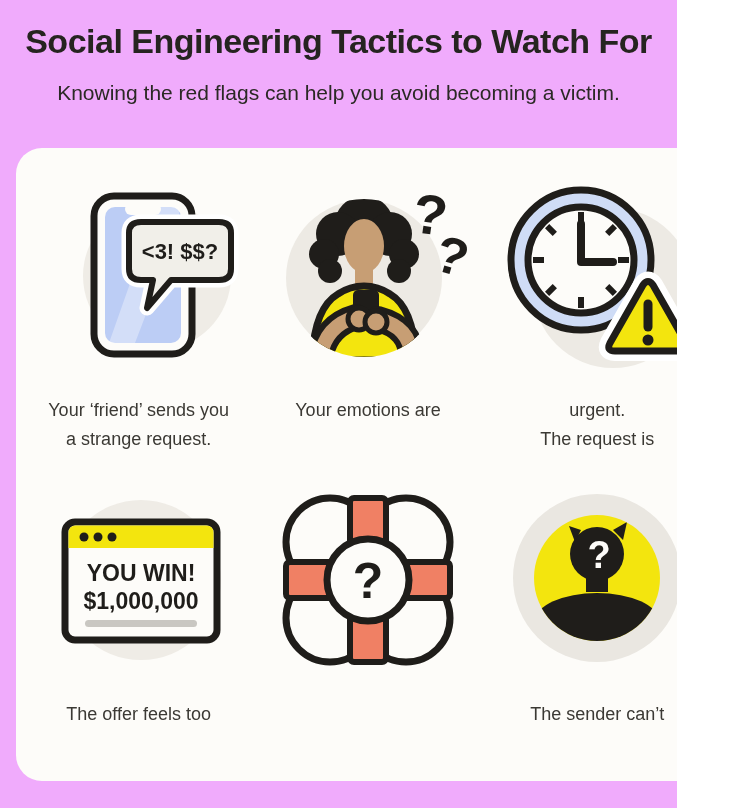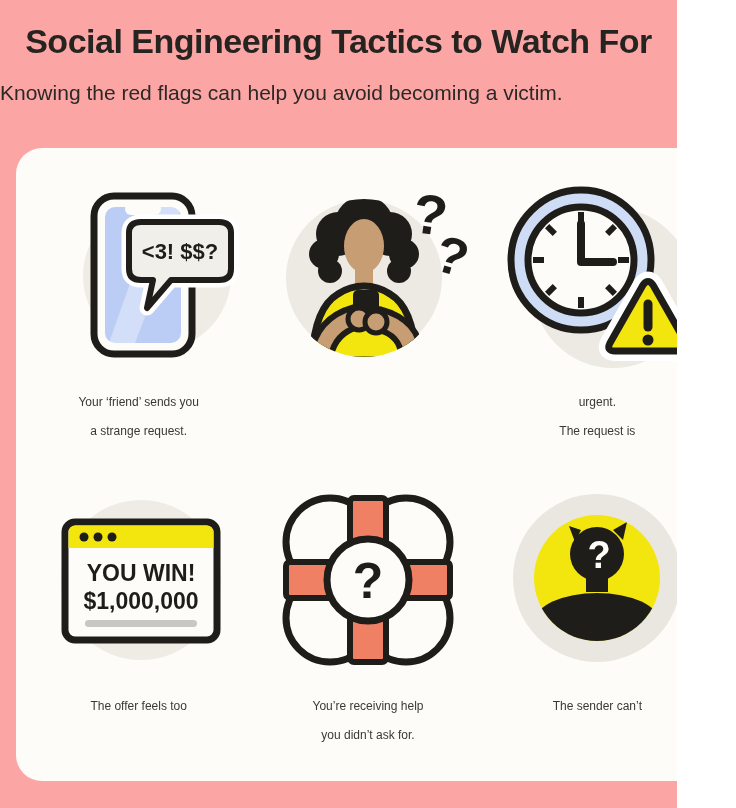--- a/index.html
+++ b/index.html
@@ -1,49 +1,49 @@
 <!DOCTYPE html>
 <html><head>
 <meta charset="utf-8">
 <style>
   * { margin:0; padding:0; box-sizing:border-box; }
   html,body { width:736px; }
   body { font-family:"Liberation Sans", sans-serif; }
   .canvas {
     position:relative; width:677px; height:808px;
-    background:#fca5a5; overflow:hidden;
+    background:#f0abfc; overflow:hidden;
   }
   .page-title {
     margin-top:22px; text-align:center;
     font-size:34px; font-weight:bold; letter-spacing:-0.5px;
     color:#262420;
   }
   .page-subtitle {
-    margin-top:20px; text-align:left;
+    margin-top:20px; text-align:center;
     font-size:21px; color:#2b2925;
   }
   .panel {
     position:absolute; left:16px; top:148px;
     width:704px; height:633px;
     background:#fdfcf9; border-radius:26px;
     padding:14px 8px 0 8px;
   }
   .grid {
     display:grid;
     grid-template-columns:repeat(3, 1fr);
     grid-template-rows:304px 304px;
   }
   .card {
     display:flex; flex-direction:column; align-items:center;
   }
   .icon-wrap { width:200px; height:200px; margin-top:14px; }
   .icon-wrap svg { width:200px; height:200px; display:block; }
   .caption {
-    margin-top:12px; text-align:center;
-    font-size:12px; line-height:29px; color:#3b3934;
+    margin-top:20px; text-align:center;
+    font-size:18px; line-height:29px; color:#3b3934;
   }
 </style>
 </head>
 <body>
 
 <div class="canvas">
 
   <h1 class="page-title">Social Engineering Tactics to Watch For</h1>
   <p class="page-subtitle">Knowing the red flags can help you avoid becoming a victim.</p>
 
@@ -95,20 +95,21 @@
               <path d="M143 182 Q144 152 110 143" fill="none" stroke="#1f1d1a" stroke-width="26" stroke-linecap="round"></path>
               <path d="M143 182 Q144 152 110 143" fill="none" stroke="#c79e74" stroke-width="14" stroke-linecap="round"></path>
               <circle cx="91" cy="143" r="11" fill="#c79e74" stroke="#1f1d1a" stroke-width="5"></circle>
               <circle cx="108" cy="146" r="11" fill="#c79e74" stroke="#1f1d1a" stroke-width="5"></circle>
             </g>
             <text x="162" y="58" text-anchor="middle" font-size="56" font-weight="bold" fill="#1f1d1a" transform="rotate(8 162 40)">?</text>
             <text x="184" y="98" text-anchor="middle" font-size="52" font-weight="bold" fill="#1f1d1a" transform="rotate(16 184 80)">?</text>
           </svg>
         </div>
         <div class="caption">
+          <div>Your emotions are</div>
         </div>
       </div>
 
       <div class="card">
         <div class="icon-wrap">
           <svg viewBox="0 0 200 200">
             <circle cx="116" cy="112" r="80" fill="#edeae4"></circle>
             <circle cx="84" cy="84" r="70" fill="#cfdcf6" stroke="#1f1d1a" stroke-width="7"></circle>
             <circle cx="84" cy="84" r="53" fill="#fdfcf9" stroke="#1f1d1a" stroke-width="7"></circle>
             <g stroke="#1f1d1a" stroke-width="6">
@@ -160,24 +161,20 @@
             <circle cx="62" cy="62" r="44" fill="#fdfcf9" stroke="#1f1d1a" stroke-width="7"></circle>
             <circle cx="138" cy="62" r="44" fill="#fdfcf9" stroke="#1f1d1a" stroke-width="7"></circle>
             <circle cx="62" cy="138" r="44" fill="#fdfcf9" stroke="#1f1d1a" stroke-width="7"></circle>
             <circle cx="138" cy="138" r="44" fill="#fdfcf9" stroke="#1f1d1a" stroke-width="7"></circle>
             <rect x="82" y="18" width="36" height="164" rx="4" fill="#f08064" stroke="#1f1d1a" stroke-width="6"></rect>
             <rect x="18" y="82" width="164" height="36" rx="4" fill="#f08064" stroke="#1f1d1a" stroke-width="6"></rect>
             <circle cx="100" cy="100" r="41" fill="#fdfcf9" stroke="#1f1d1a" stroke-width="7"></circle>
             <text x="100" y="118" text-anchor="middle" font-size="50" font-weight="bold" fill="#1f1d1a">?</text>
           </svg>
         </div>
-        <div class="caption">
-          <div>You’re receiving help</div>
-          <div>you didn’t ask for.</div>
-        </div>
       </div>
 
       <div class="card">
         <div class="icon-wrap">
           <svg viewBox="0 0 200 200">
             <defs>
               <clipPath id="senderClip">
                   <circle cx="100" cy="98" r="63"></circle>
                 </clipPath>
             </defs>

